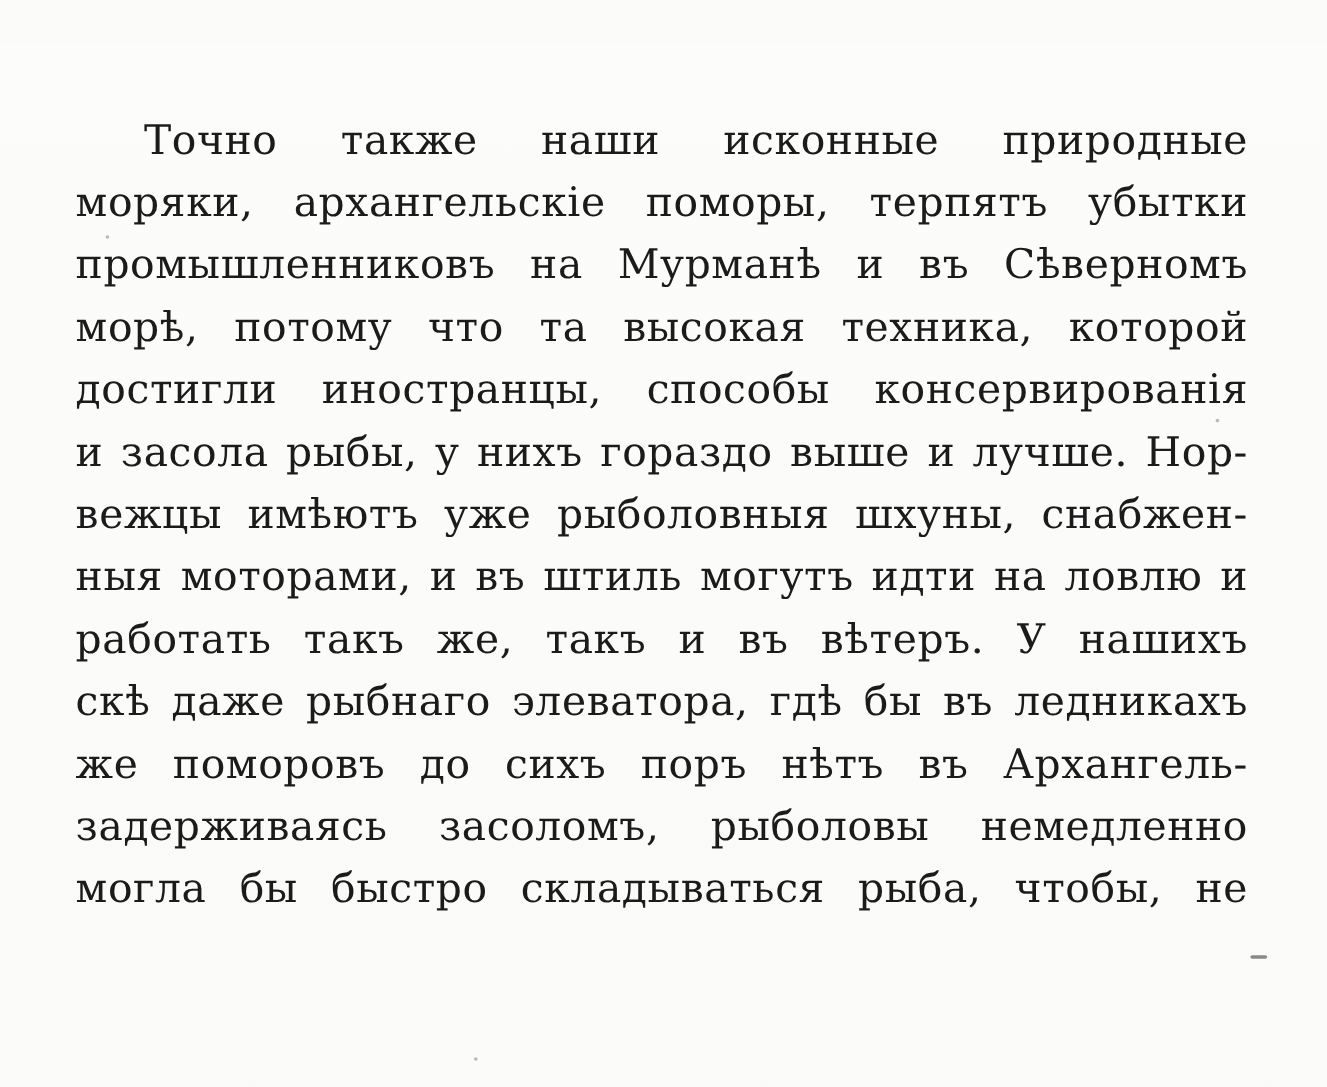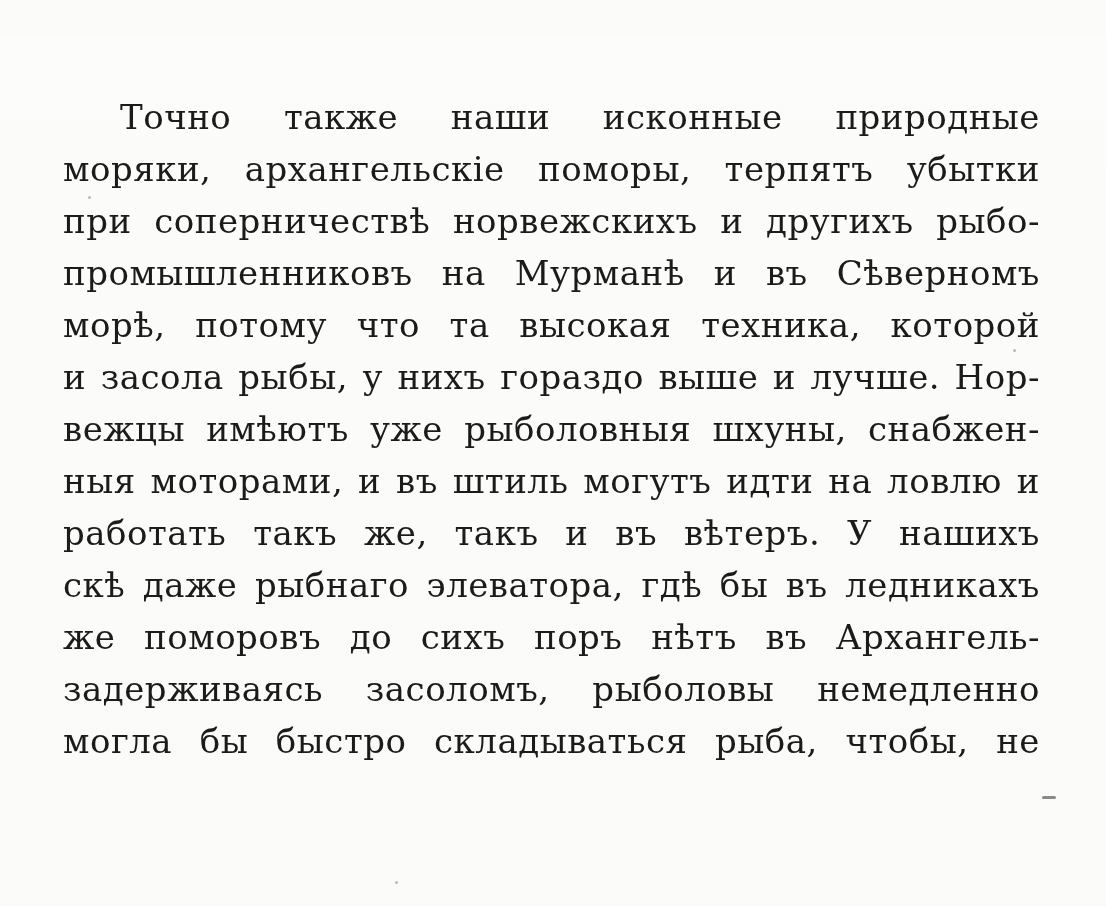--- a/index.html
+++ b/index.html
@@ -51,23 +51,23 @@
   .speck.s3 { left: 1013px; top: 313px; width: 3px; height: 3px; }
   .speck.s4 { left: 395px; top: 845px; width: 3px;  height: 3px; }
 </style>
 </head>
 <body>
 
 <div class="page">
   <div class="text-block">
     <div class="line indent">Точно также наши исконные природные</div>
     <div class="line">моряки, архангельскіе поморы, терпятъ убытки</div>
-    <div class="line">при соперничествѣ норвежскихъ и другихъ рыбо-</div>
     <div class="line">промышленниковъ на Мурманѣ и въ Сѣверномъ</div>
     <div class="line">морѣ, потому что та высокая техника, которой</div>
+    <div class="line">достигли иностранцы, способы консервированія</div>
     <div class="line">и засола рыбы, у нихъ гораздо выше и лучше. Нор-</div>
     <div class="line">вежцы имѣютъ уже рыболовныя шхуны, снабжен-</div>
     <div class="line">ныя моторами, и въ штиль могутъ идти на ловлю и</div>
     <div class="line">работать такъ же, такъ и въ вѣтеръ. У нашихъ</div>
     <div class="line">скѣ даже рыбнаго элеватора, гдѣ бы въ ледникахъ</div>
     <div class="line">же поморовъ до сихъ поръ нѣтъ въ Архангель-</div>
     <div class="line">задерживаясь засоломъ, рыболовы немедленно</div>
     <div class="line">могла бы быстро складываться рыба, чтобы, не</div>
   </div>
   <div class="speck s1"></div>

